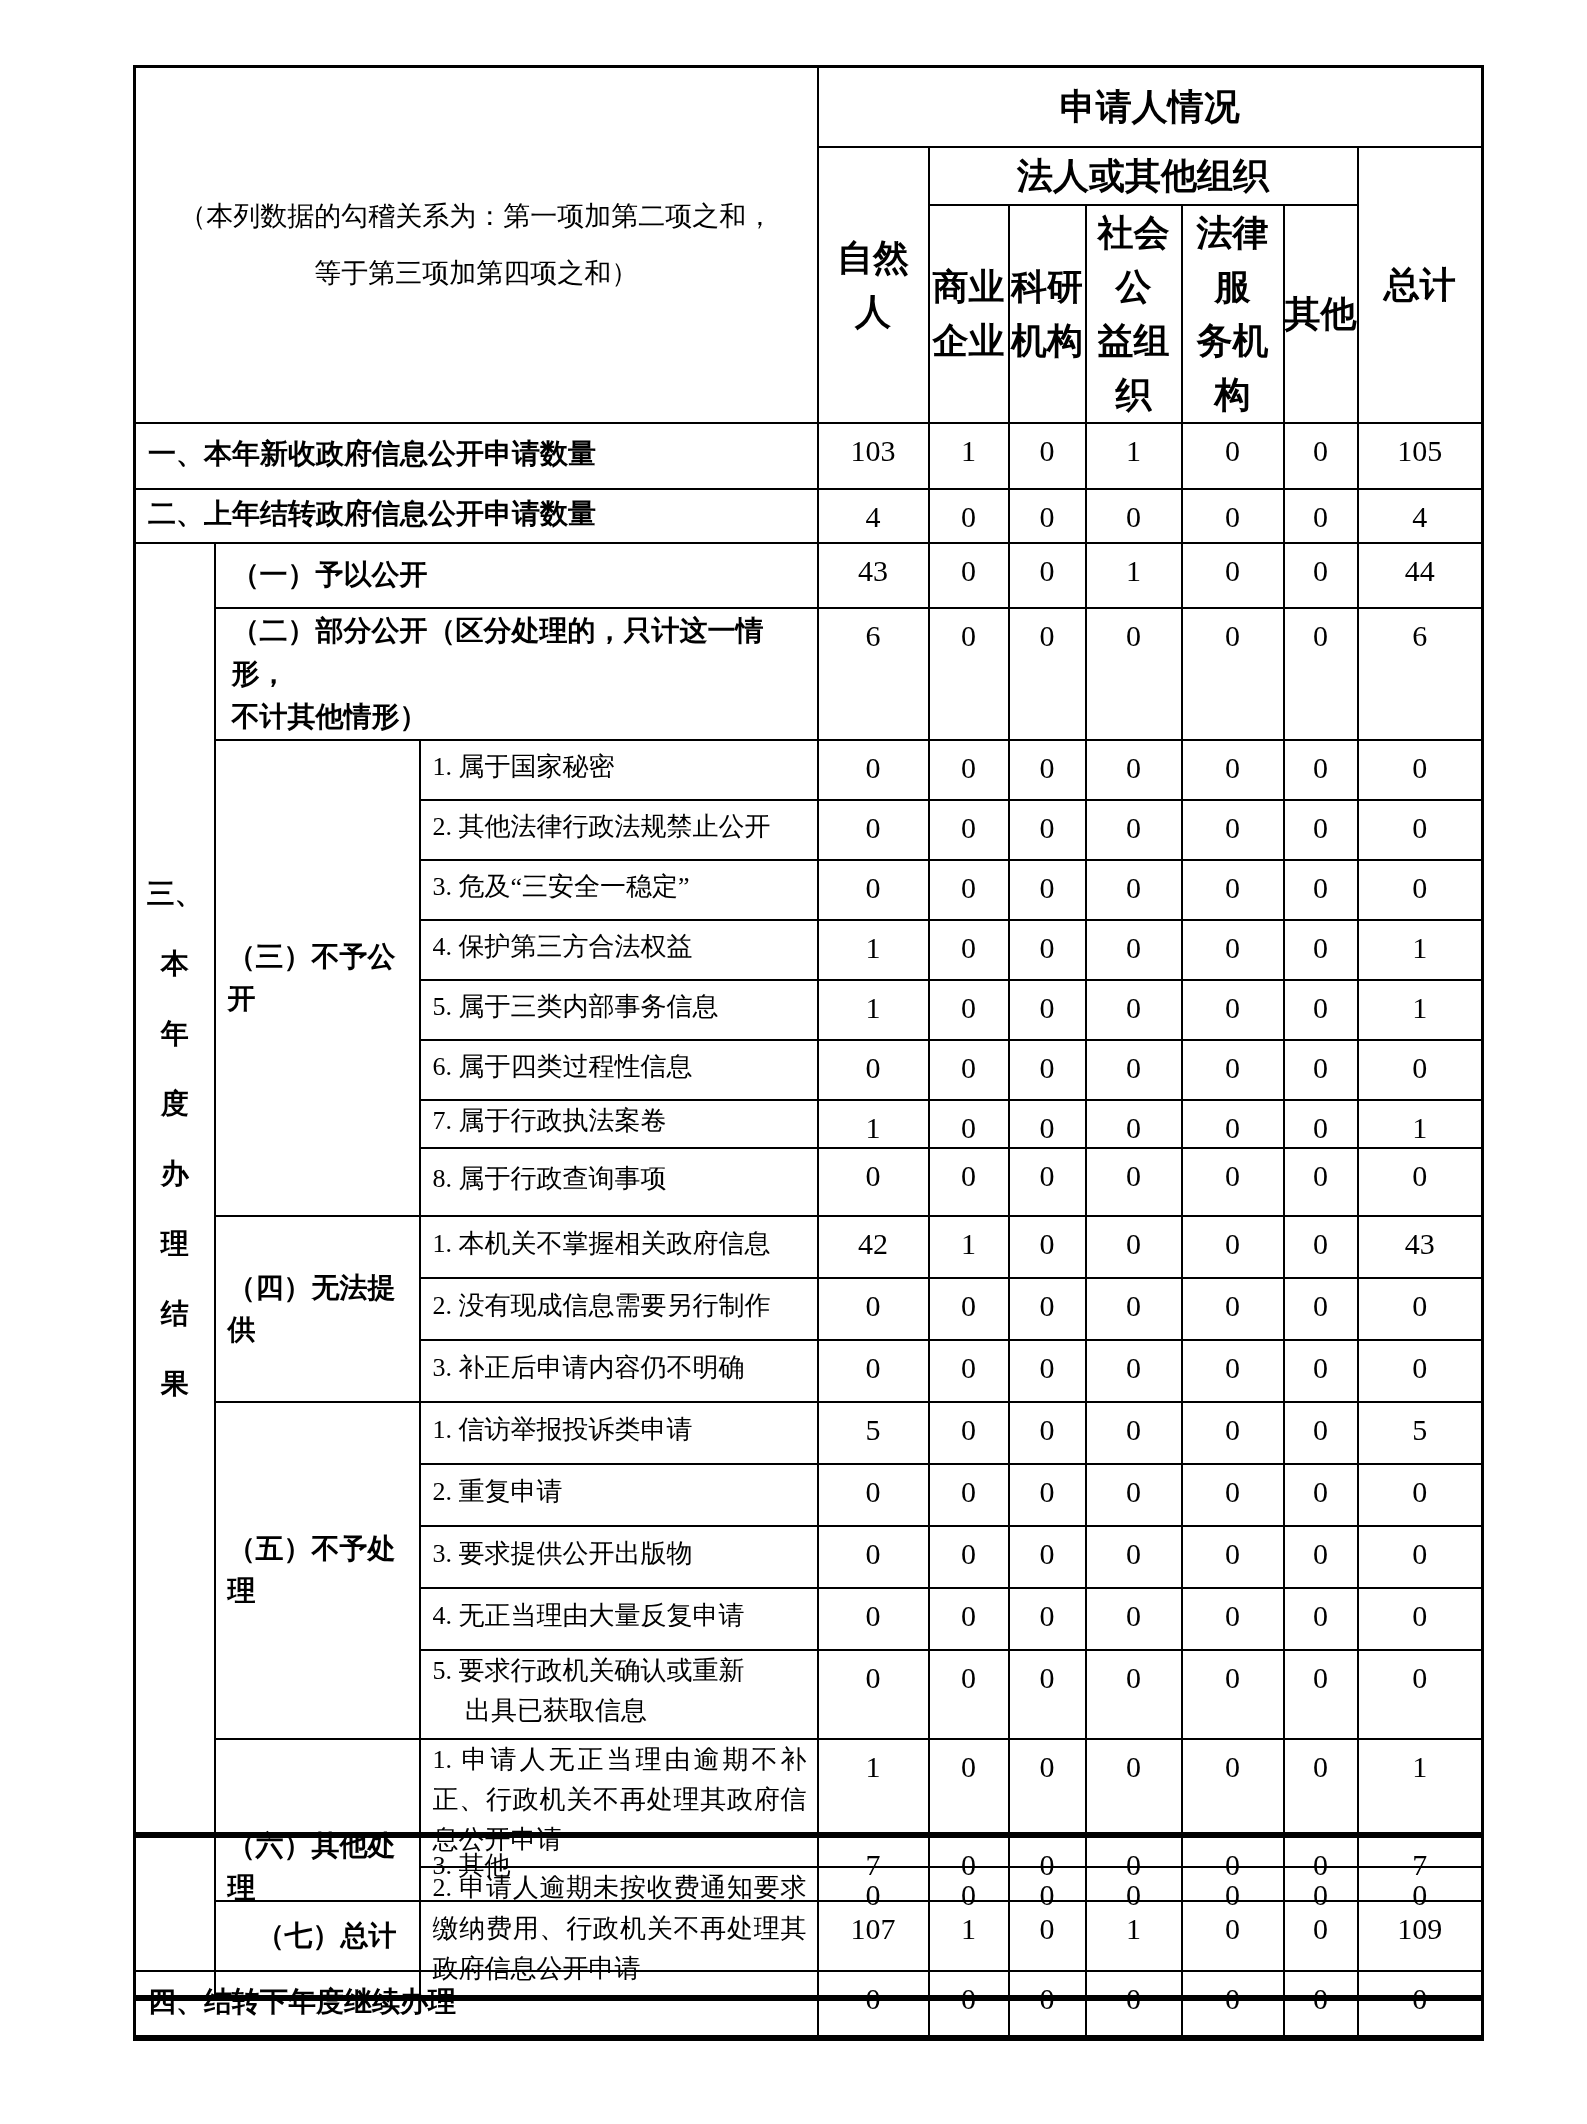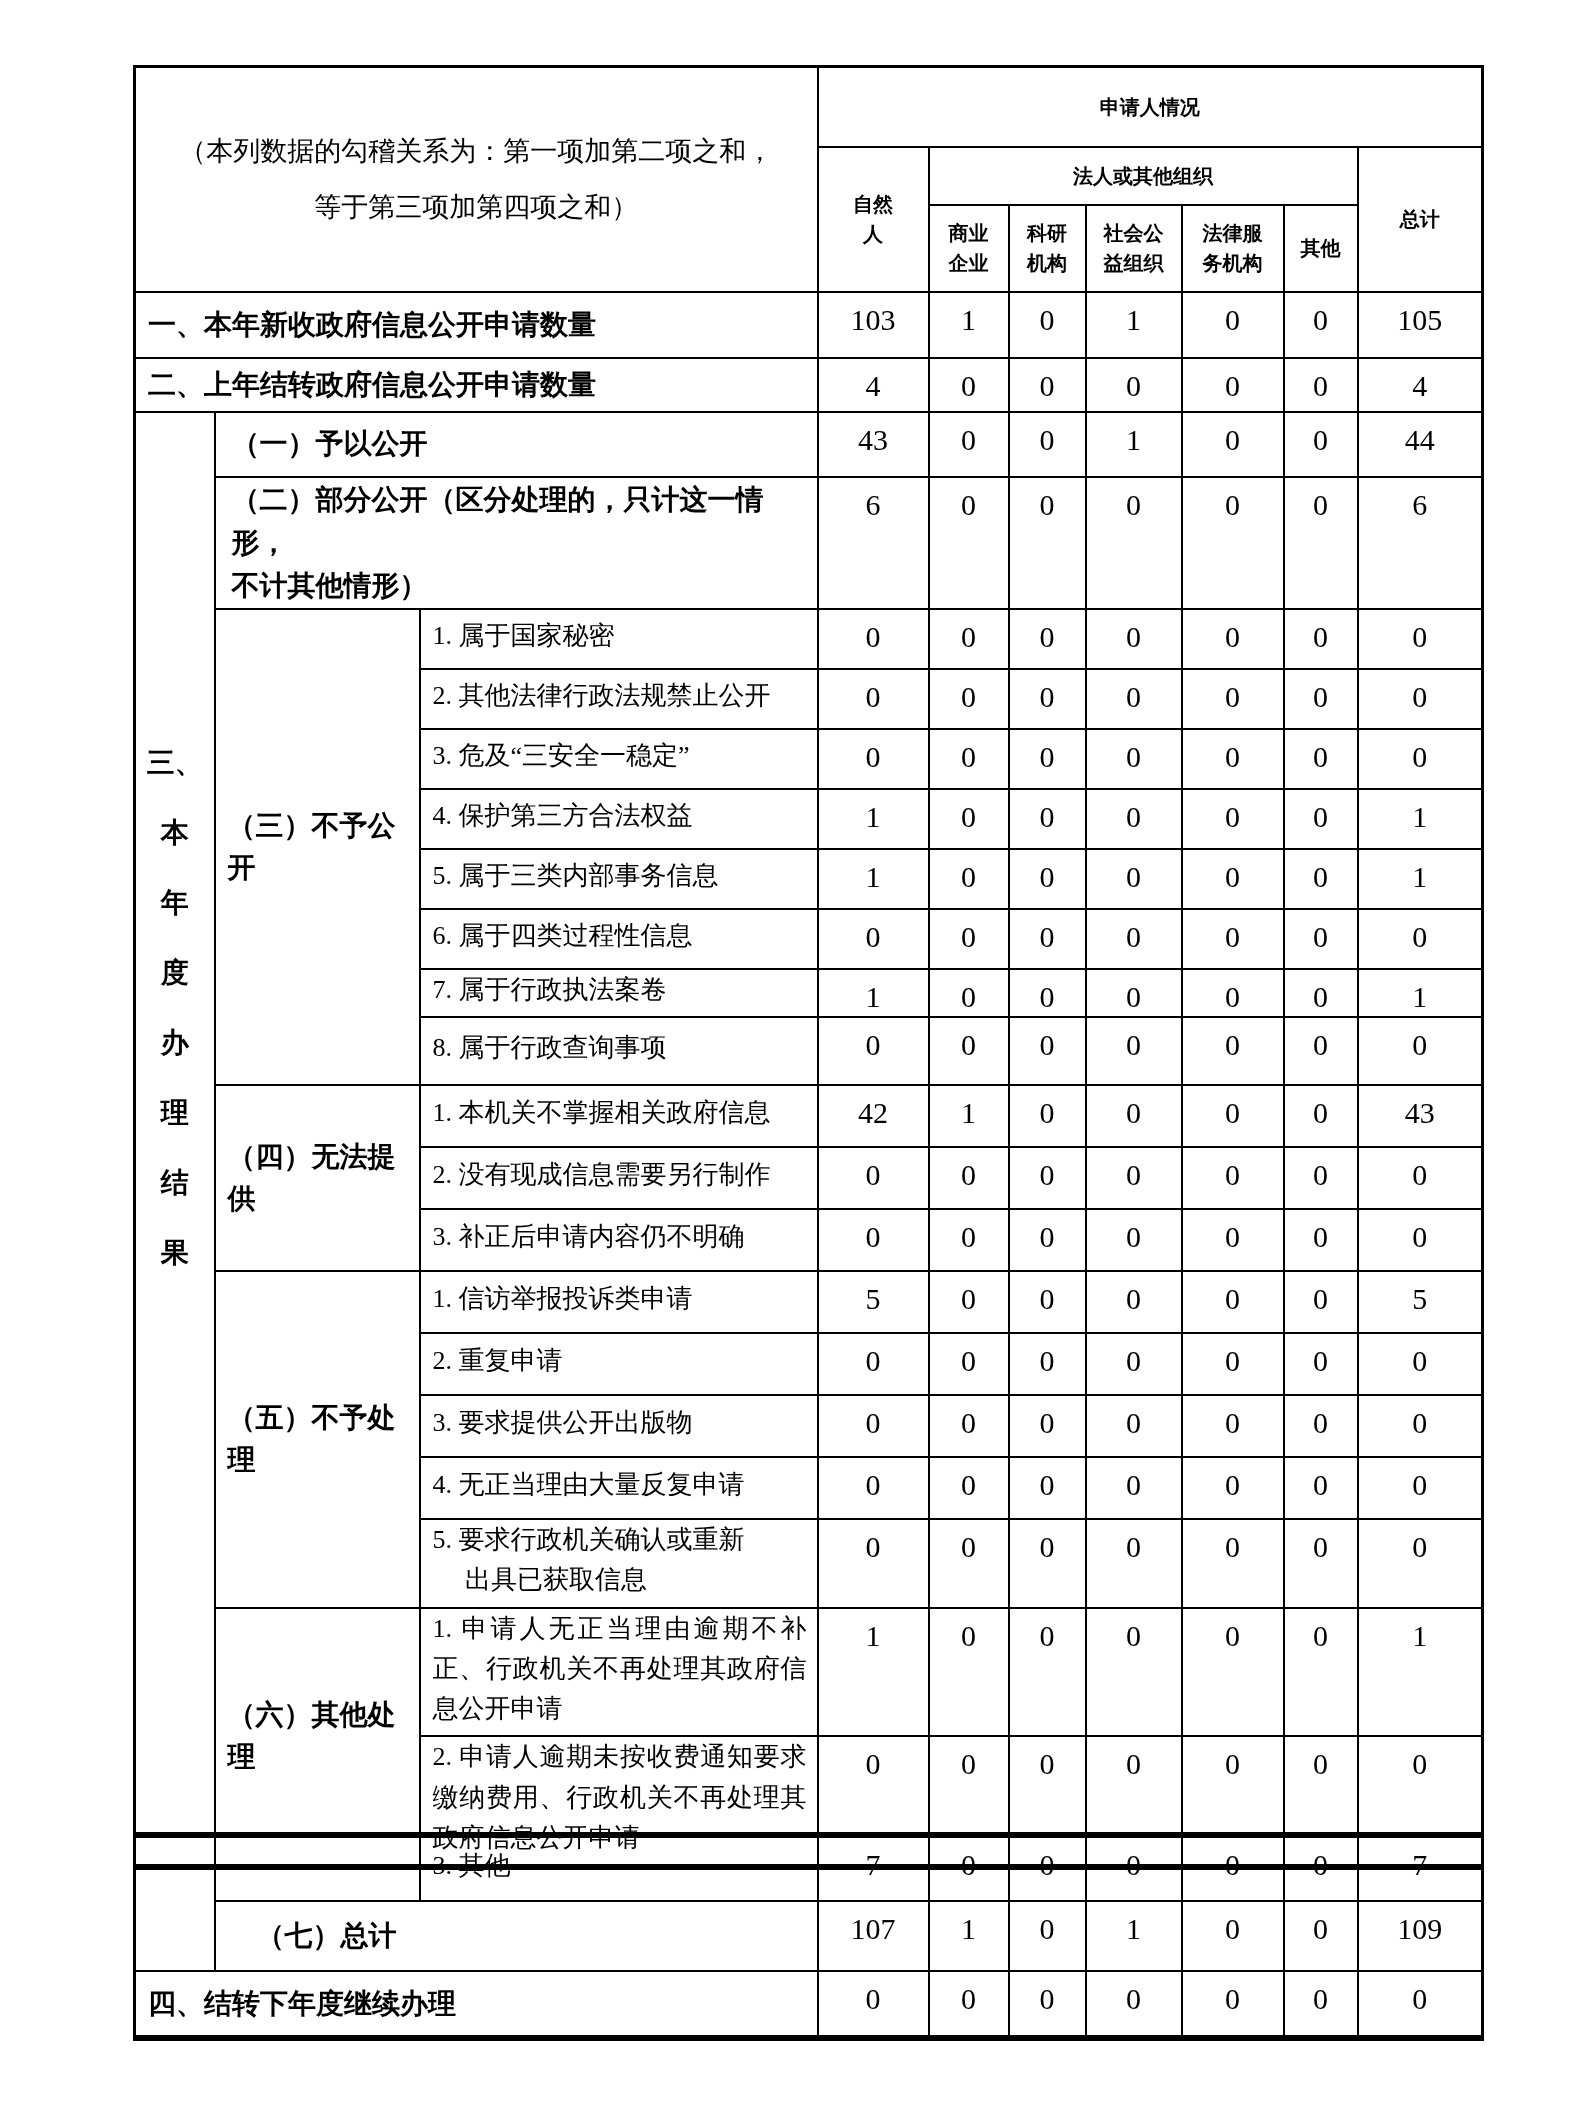--- a/index.html
+++ b/index.html
@@ -6,25 +6,25 @@
   body{width:1587px;height:2124px;position:relative;color:#000;
        font-family:"Liberation Sans",sans-serif;}
   table.tbl{position:absolute;border-collapse:collapse;table-layout:fixed;}
   #t1{left:133px;top:65px;border:3px solid #000;border-bottom:6px solid #000;}
   #t2{left:133px;top:1832px;border:3px solid #000;border-top:6px solid #000;border-bottom:6px solid #000;}
   td{border:2px solid #000;padding:0;overflow:hidden;}
   
   .note{font-family:Liberation Serif, serif;font-size:27px;text-align:center;
         vertical-align:middle;line-height:2.1;white-space:pre-line;}
   
-  .hdr{font-weight:bold;font-size:20px;text-align:center;vertical-align:middle;
+  .hdr{font-weight:bold;font-size:36px;text-align:center;vertical-align:middle;
        line-height:1.5;white-space:pre-line;}
   
   .sec{font-weight:bold;font-size:28px;padding-left:12px;vertical-align:middle;
-       white-space:pre-wrap;line-height:1.5;}
+       white-space:pre-wrap;line-height:1.5;font-family:Liberation Mono, monospace;}
   
   .lbl{font-weight:bold;font-size:28px;padding-left:16px;vertical-align:middle;
        white-space:pre-wrap;line-height:1.55;margin-top:48px;}
   
   .grp{font-weight:bold;font-size:28px;padding-left:12px;padding-right:6px;
        vertical-align:middle;white-space:pre-wrap;line-height:1.5;}
   .grp7{font-weight:bold;font-size:28px;padding-left:41px;vertical-align:middle;}
   
   .item{font-family:"Liberation Serif",serif;font-size:26px;
         padding:0 10px 6px 12px;vertical-align:middle;white-space:pre-wrap;

